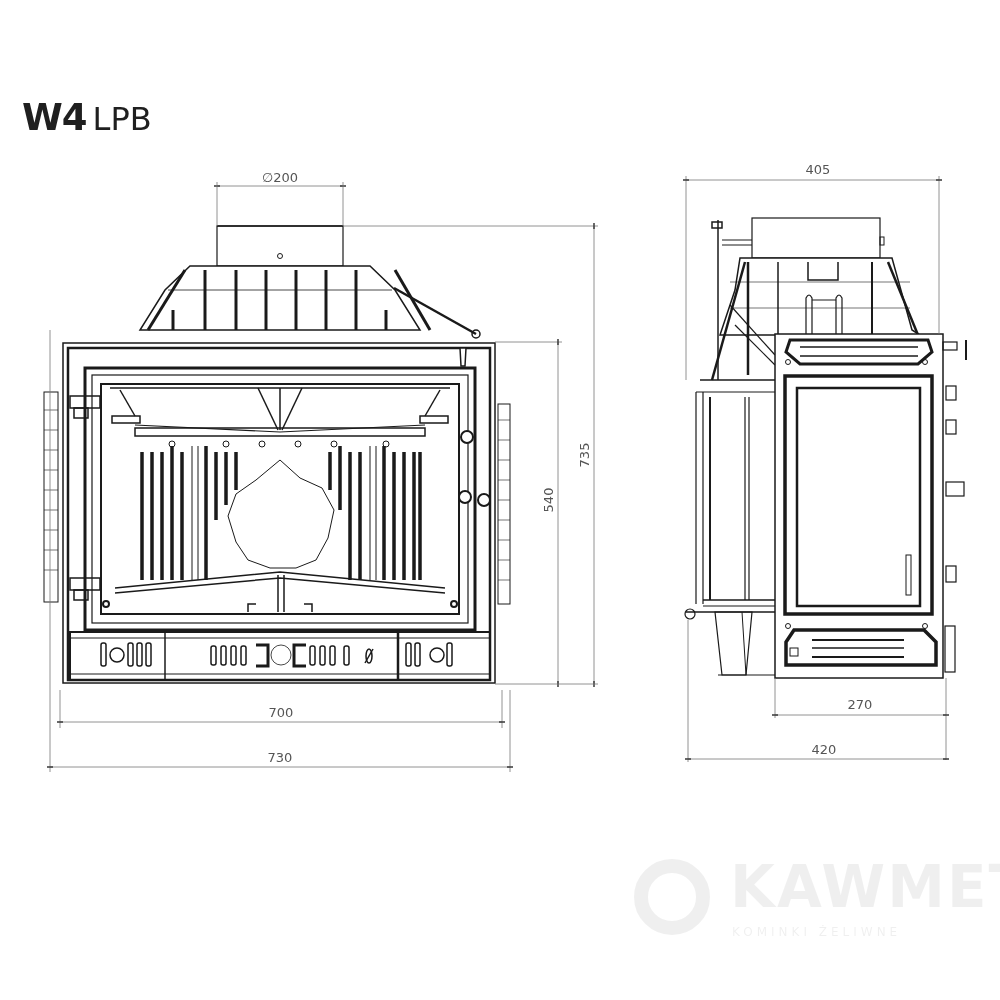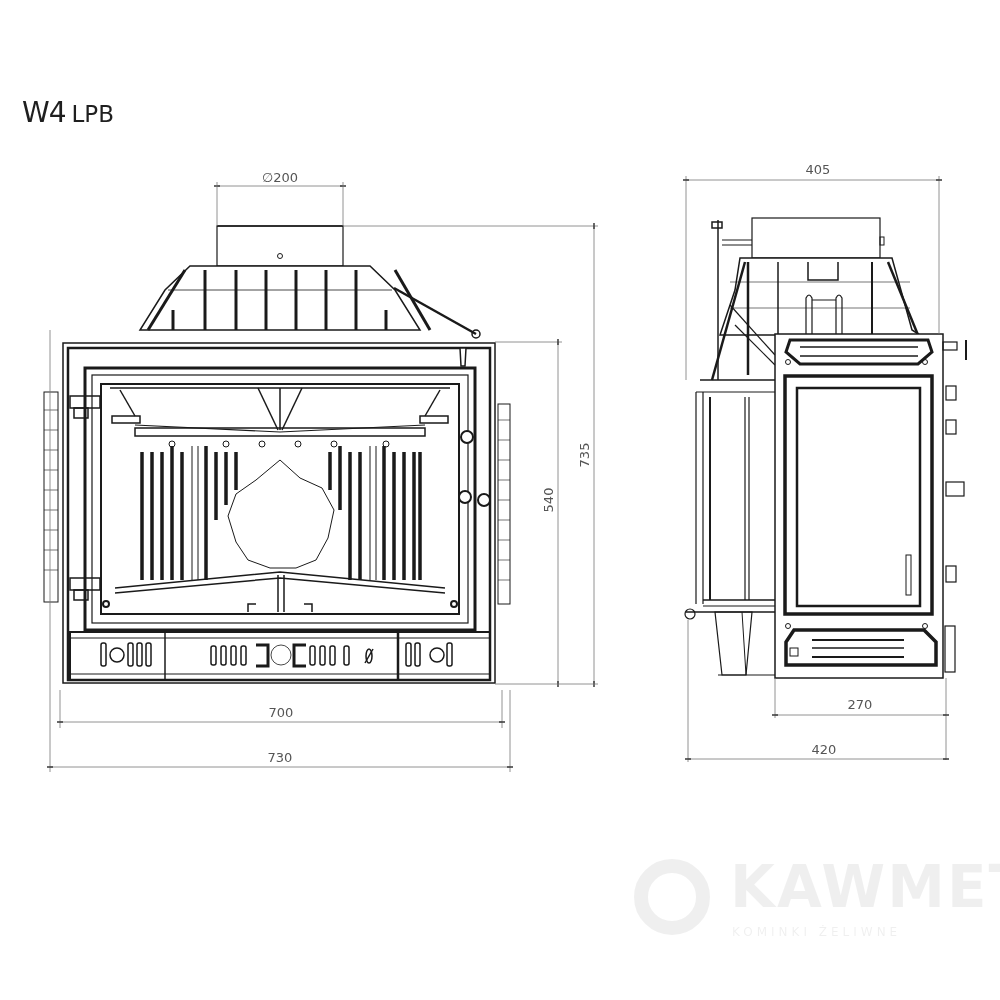--- a/index.html
+++ b/index.html
@@ -1,19 +1,19 @@
 <!DOCTYPE html>
 <html><head>
 <meta charset="utf-8">
 <style>
   html, body { margin: 0; padding: 0; background: #ffffff; }
   body { width: 1000px; height: 1000px; position: relative; overflow: hidden; font-family: "DejaVu Sans", sans-serif; }
   .title { position: absolute; left: 22px; top: 96px; font-size: 26px; color: #1f1f1f; letter-spacing: 0px; }
-  .title .model { font-weight: normal; font-size: 28px; letter-spacing: -1px; }
-  .title .variant { font-size: 23px; margin-left: 6px; }
+  .title .model { font-weight: bold; font-size: 37px; letter-spacing: -1px; }
+  .title .variant { font-size: 32px; margin-left: 6px; }
   svg { position: absolute; left: 0; top: 0; }
   .dim-text { font-family: "DejaVu Sans", sans-serif; font-size: 13px; fill: #555; }
   .watermark { position: absolute; left: 630px; top: 845px; width: 340px; height: 100px; opacity: 0.06; }
   .wm-word { position: absolute; left: 100px; top: 8px; font-size: 58px; font-weight: bold; color: #000; font-family: "DejaVu Sans", sans-serif; letter-spacing: 2px; }
   .wm-sub { position: absolute; left: 102px; top: 80px; font-size: 12px; color: #000; letter-spacing: 4px; }
   .wm-ring { position: absolute; left: 4px; top: 14px; width: 76px; height: 76px; border-radius: 50%; border: 14px solid #000; box-sizing: border-box; }
 </style>
 </head>
 <body>
 

